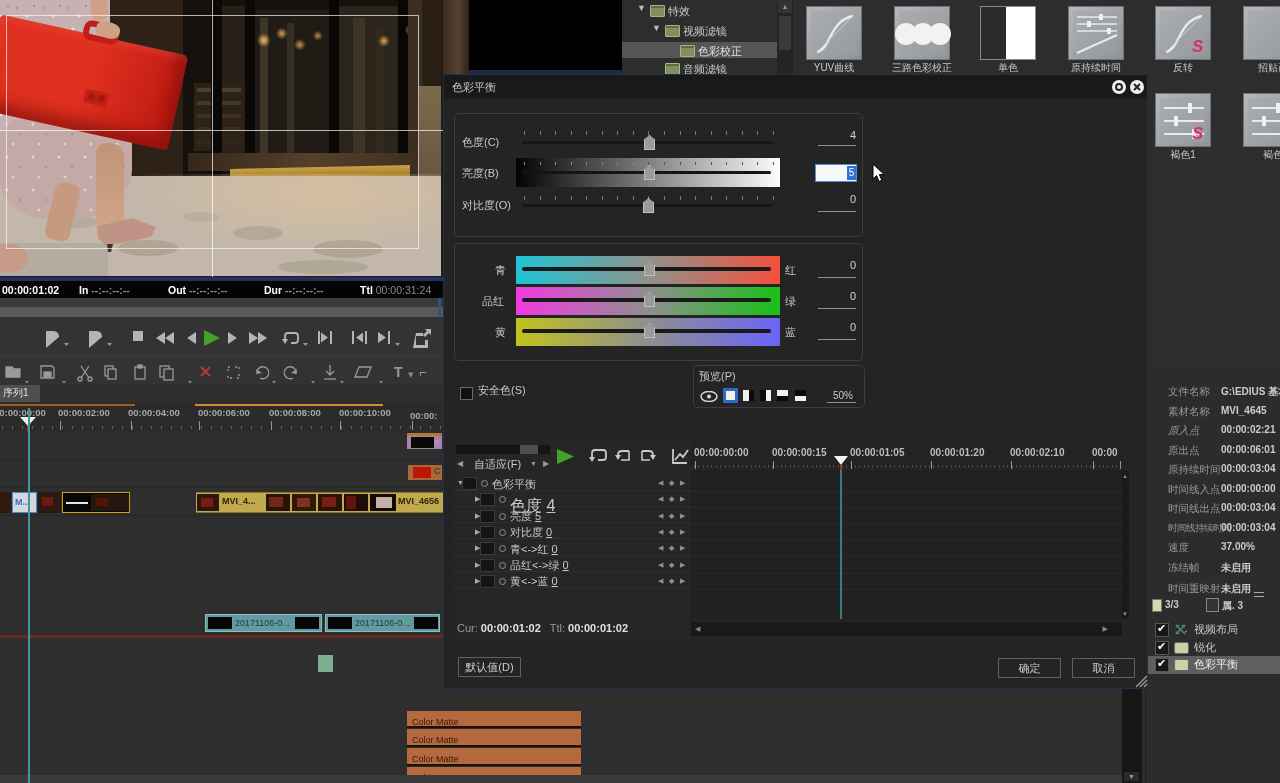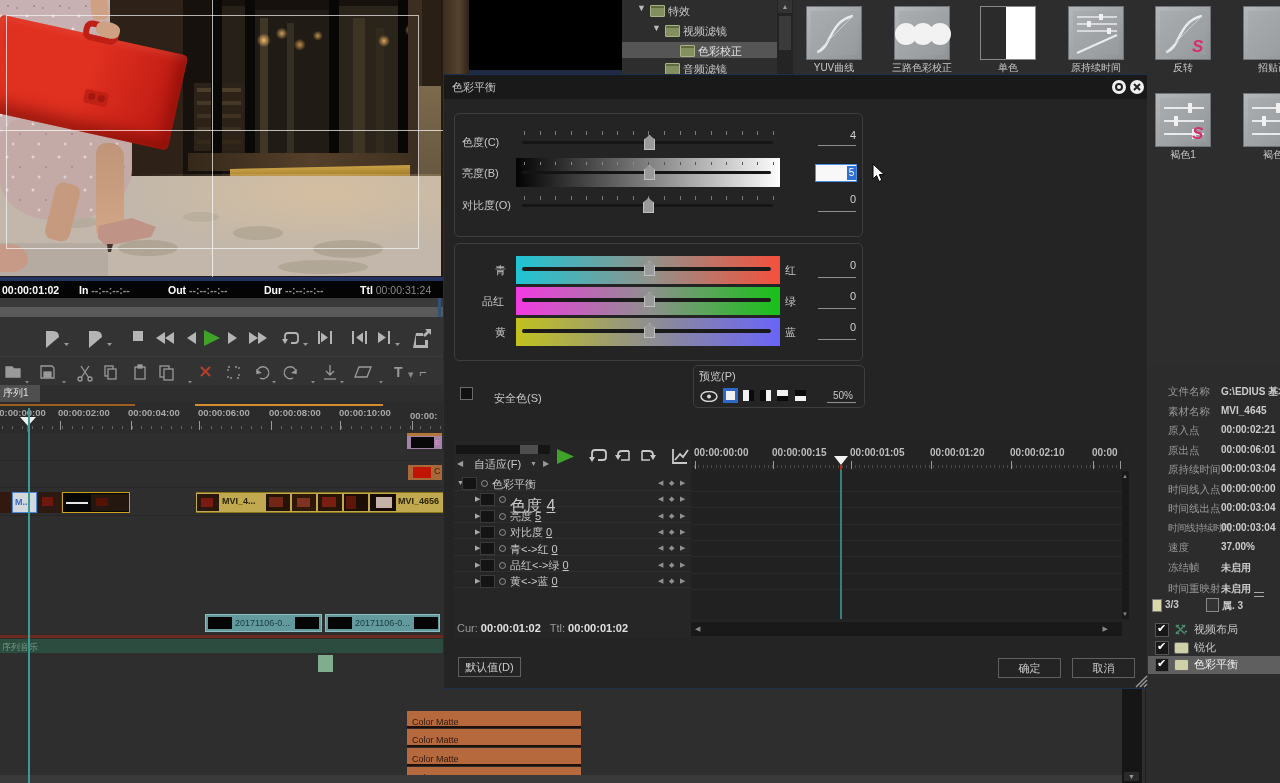--- a/index.html
+++ b/index.html
@@ -138,23 +138,20 @@
     <div class="a" style="left:29px;top:3px;font-size:9px;color:#173a3c;">20171106-0...</div>
     <div class="a" style="left:89px;top:2px;width:24px;height:12px;background:#060606;"></div>
   </div>
   <div class="a" style="left:325px;top:230px;width:115px;height:18px;background:#639a9e;border:1px solid #8abec2;box-sizing:border-box;">
     <div class="a" style="left:2px;top:2px;width:24px;height:12px;background:#060606;"></div>
     <div class="a" style="left:29px;top:3px;font-size:9px;color:#173a3c;">20171106-0...</div>
     <div class="a" style="left:88px;top:2px;width:24px;height:12px;background:#060606;"></div>
   </div>
 
   <div class="a" style="left:0;top:251px;width:443px;height:3px;background:#6a2a1e;"></div>
-  <div class="a" style="left:0;top:255px;width:443px;height:14px;background:#2d4c40;">
-    <div class="a" style="left:2px;top:2px;font-size:9px;color:#6e9a80;">序列音乐</div>
-  </div>
   <div class="a" style="left:318px;top:271px;width:15px;height:17px;background:#7fae8e;"></div>
 
   <div class="a" style="left:407px;top:327px;width:174px;height:17px;background:#b5693d;border-bottom:2px solid #20100a;box-sizing:border-box;"><span style="font-size:9px;color:#31190d;margin-left:5px;line-height:15px;display:inline-block;">Color Matte</span></div>
   <div class="a" style="left:407px;top:345px;width:174px;height:18px;background:#b5693d;border-bottom:2px solid #20100a;box-sizing:border-box;"><span style="font-size:9px;color:#31190d;margin-left:5px;line-height:15px;display:inline-block;">Color Matte</span></div>
   <div class="a" style="left:407px;top:364px;width:174px;height:18px;background:#b5693d;border-bottom:2px solid #20100a;box-sizing:border-box;"><span style="font-size:9px;color:#31190d;margin-left:5px;line-height:15px;display:inline-block;">Color Matte</span></div>
   <div class="a" style="left:407px;top:383px;width:174px;height:8px;background:#b5693d;"><span style="font-size:9px;color:#31190d;margin-left:5px;line-height:9px;display:inline-block;">Color Matte</span></div>
 
   <div class="a" style="left:0;top:391px;width:1122px;height:8px;background:#3a3a3a;"></div>
 
   <div class="a" style="left:1122px;top:305px;width:20px;height:94px;background:#161616;">
@@ -435,21 +432,21 @@
 .thlab{position:absolute;width:88px;text-align:center;font-size:10px;color:#c8c8c8;}
 .tree-folder{width:13px;height:10px;background:#838f5e;border:1px solid #a8b484;border-radius:1px;box-shadow:inset 0 2px 0 #5e6a42;}
 .sico{position:absolute;font-size:17px;font-weight:bold;font-style:italic;color:#d82e6e;}
 </style>
 
 <div class="a" id="rp" style="left:1145px;top:365px;width:135px;height:418px;background:#2c2c2c;border-left:1px solid #1f1f1f;box-sizing:border-box;overflow:hidden;">
   <div class="rl" style="top:20px;">文件名称</div>
     <div class="rv" style="top:20px;">G:\EDIUS 基本</div>
   <div class="rl" style="top:40px;">素材名称</div>
     <div class="rv" style="top:40px;">MVI_4645</div>
-  <div class="rl" style="top:59px;">原入点</div>
+  <div class="rl" style="top:59px;font-style:italic;">原入点</div>
     <div class="rv" style="top:59px;">00:00:02:21</div>
   <div class="rl" style="top:79px;">原出点</div>
     <div class="rv" style="top:79px;">00:00:06:01</div>
   <div class="rl" style="top:98px;">原持续时间</div>
     <div class="rv" style="top:98px;">00:00:03:04</div>
   <div class="rl" style="top:118px;">时间线入点</div>
     <div class="rv" style="top:118px;">00:00:00:00</div>
   <div class="rl" style="top:137px;">时间线出点</div>
     <div class="rv" style="top:137px;">00:00:03:04</div>
   <div class="rl" style="top:157px;font-size:9.5px;letter-spacing:-0.5px;">时间线持续时间</div>
@@ -603,21 +600,21 @@
   <div class="a" style="left:374px;top:233px;width:38px;height:1px;background:#909090;"></div>
   <div class="a" style="left:72px;top:243px;width:264px;height:28px;background:linear-gradient(90deg,#c2c21e,#8f8f8f 50%,#6a64f8);"></div>
   <div class="a" style="left:78px;top:254px;width:249px;height:4px;background:#1a1a1a;border-radius:2px;"></div>
   <div class="thumbp" style="left:200px;top:248px;"></div>
   <div class="a lab" style="left:51px;top:250px;">黄</div>
   <div class="a lab" style="left:341px;top:250px;">蓝</div>
   <div class="a val" style="left:370px;top:246px;">0</div>
   <div class="a" style="left:374px;top:264px;width:38px;height:1px;background:#909090;"></div>
 
   <div class="a" style="left:16px;top:312px;width:13px;height:13px;background:#111;border:1px solid #6a6a6a;box-sizing:border-box;"></div>
-  <div class="a lab" style="left:34px;top:316px;margin-left:16px;">安全色(S)</div>
+  <div class="a lab" style="left:34px;top:308px;">安全色(S)</div>
   <div class="a" style="left:249px;top:290px;width:170px;height:41px;border:1px solid #3e3e3e;border-radius:5px;"></div>
   <div class="a lab" style="left:255px;top:294px;">预览(P)</div>
   <svg class="a" style="left:256px;top:316px;" width="18" height="11">
       <ellipse cx="9" cy="5.5" rx="8" ry="5" fill="none" stroke="#d8d8d8" stroke-width="1.5"></ellipse>
       <circle cx="9" cy="5.5" r="2" fill="#d8d8d8"></circle>
     </svg>
   <div class="pvb" style="left:279px;background:#2e69c8;">
       <div style="position:absolute;left:3px;top:3px;width:9px;height:9px;background:#f0f0f0;"></div>
     </div>
   <div class="pvb" style="left:297px;">

